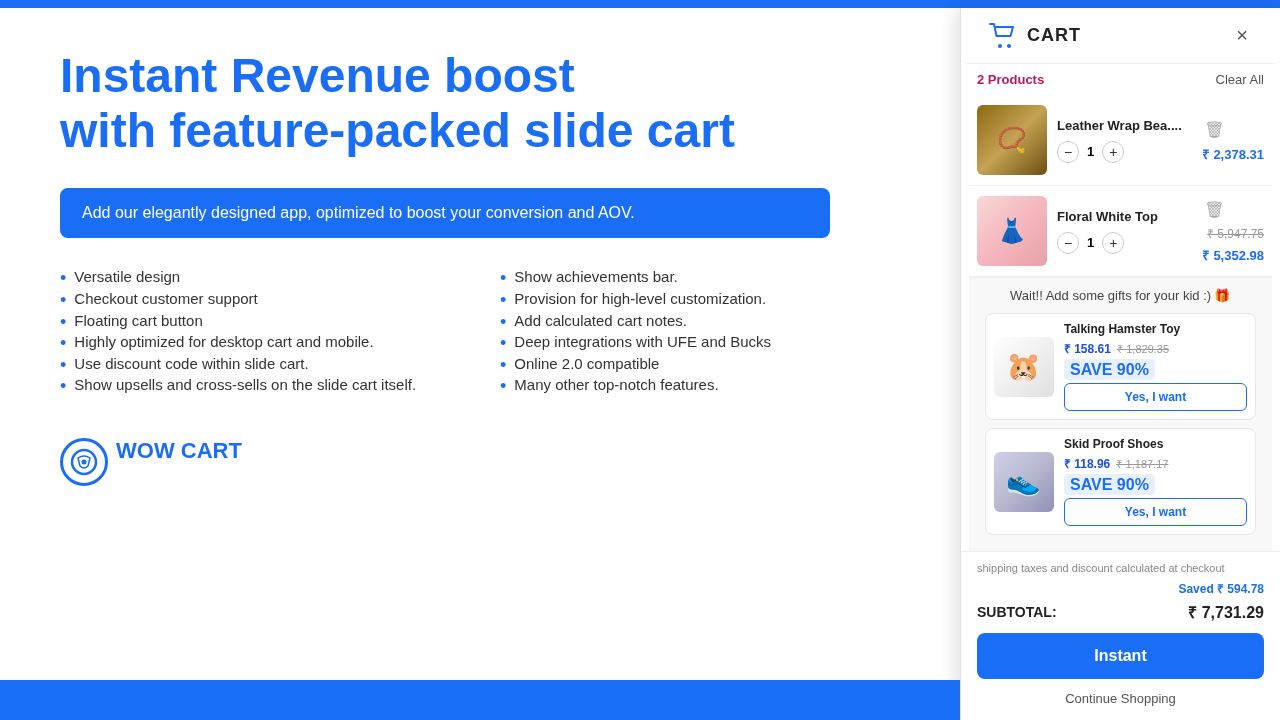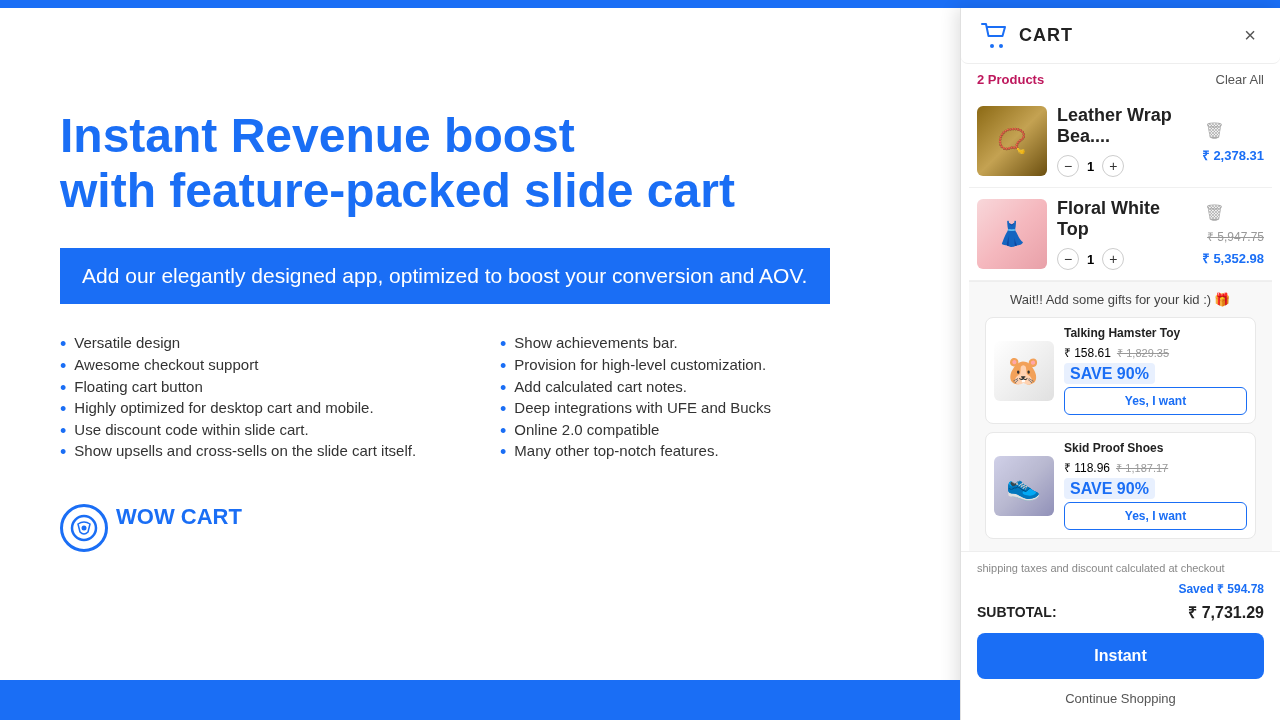--- a/index.html
+++ b/index.html
@@ -22,30 +22,29 @@
       flex: 1;
       padding: 40px 60px;
       position: relative;
     }
 
     .main-heading {
       color: #1a6ef5;
       font-size: 48px;
       font-weight: 800;
       line-height: 1.15;
-      margin-top: 60px;
       margin-bottom: 30px;
     }
 
     .subtitle-banner {
       background: #1a6ef5;
       color: #fff;
       padding: 16px 22px;
-      font-size: 21px;
-      border-radius: 0;
+      font-size: 16px;
+      border-radius: 8px;
       margin-bottom: 30px;
       max-width: 770px;
     }
 
     .features-grid {
       display: grid;
       grid-template-columns: 1fr 1fr;
       gap: 10px 40px;
       margin-bottom: 40px;
     }
@@ -108,21 +107,21 @@
       flex-direction: column;
       height: 712px;
       overflow: hidden;
       box-shadow: -4px 0 16px rgba(0,0,0,0.12);
     }
 
     .cart-header {
       display: flex;
       align-items: center;
       justify-content: space-between;
-      padding: 12px 20px;
+      padding: 12px 28px;
       border-bottom: 1px solid #eee;
       flex-shrink: 0;
       border-radius: 7px;
     }
 
     .cart-header-left {
       display: flex;
       align-items: center;
       gap: 10px;
     }
@@ -192,21 +191,21 @@
       background: #ddd;
       flex-shrink: 0;
       overflow: hidden;
     }
 
     .cart-item-details {
       flex: 1;
     }
 
     .cart-item-name {
-      font-size: 18px;
+      font-size: 13px;
       font-weight: 600;
       color: #222;
       margin-bottom: 8px;
     }
 
     .cart-item-qty {
       display: flex;
       align-items: center;
       gap: 8px;
     }
@@ -309,22 +308,22 @@
 
     .gift-item-price-row {
       display: flex;
       align-items: center;
       gap: 6px;
       margin-bottom: 4px;
     }
 
     .gift-price-current {
       font-size: 12px;
-      font-weight: 400;
-      color: #000000;
+      font-weight: 700;
+      color: #1d4ed8;
     }
 
     .gift-price-original {
       font-size: 11px;
       color: #999;
       text-decoration: line-through;
     }
 
     .save-badge {
       background: #e8f0fe;
@@ -472,21 +471,21 @@
     </div>
 
     <div class="features-grid">
       <div id="features-left-col">
           <div class="feature-item">
             <span class="feature-bullet">•</span>
             <span>Versatile design</span>
           </div>
           <div class="feature-item">
             <span class="feature-bullet">•</span>
-            <span>Awesome checkout support</span>
+            <span>Checkout customer support</span>
           </div>
           <div class="feature-item">
             <span class="feature-bullet">•</span>
             <span>Floating cart button</span>
           </div>
           <div class="feature-item">
             <span class="feature-bullet">•</span>
             <span>Highly optimized for desktop cart and mobile.</span>
           </div>
           <div class="feature-item">

